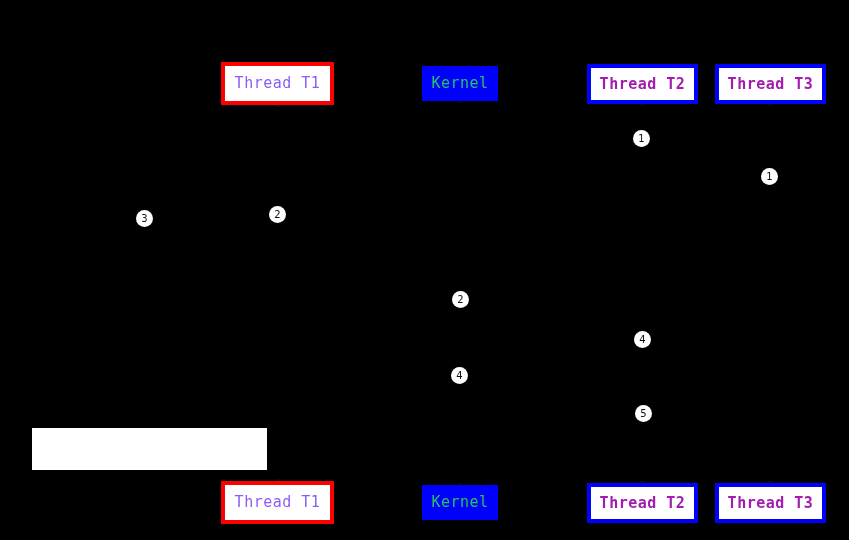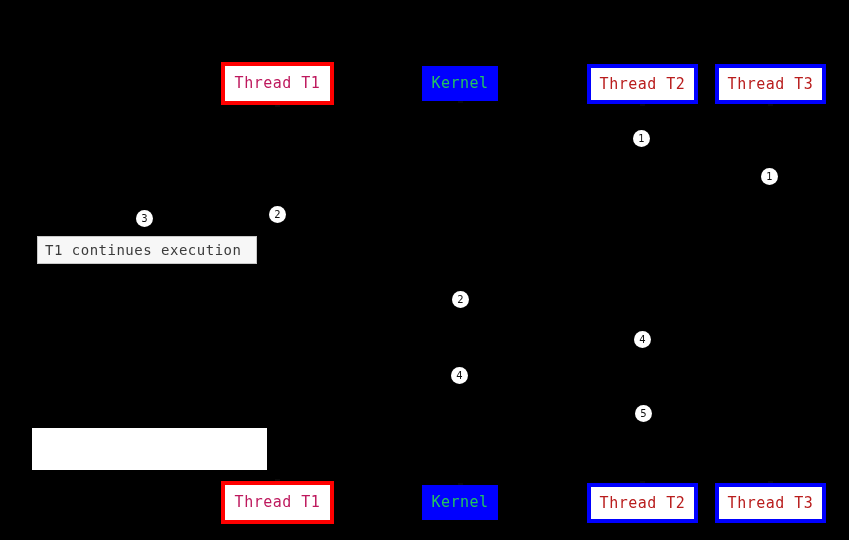--- a/index.html
+++ b/index.html
@@ -38,26 +38,27 @@
     justify-content: center;
     white-space: nowrap;
     font-family: "DejaVu Sans Mono", "Liberation Mono", monospace;
     font-size: 15px;
     letter-spacing: 0.5px;
     line-height: 1;
   }
   .participant.thread-red {
     background: #ffffff;
     border: 4px solid #ff0000;
-    color: #be185d;
+    color: #8b5cf6;
   }
   .participant.thread-blue {
     background: #ffffff;
     border: 4px solid #0000ff;
-    color: #b91c1c;
+    color: #a21caf;
+    font-weight: bold;
   }
   .participant.kernel-solid {
     background: #0000ff;
     border: 1px solid #0000ff;
     color: #22c55e;
   }
 
   
   .note-box {
     position: absolute;
@@ -112,21 +113,20 @@
     <div class="lifeline-notch" style="left: 768px; top: 102px;"></div>
     <div class="lifeline-notch" style="left: 768px; top: 481px;"></div>
     <div class="participant thread-red" style="left: 221px; top: 62px; width: 113px; height: 43px;">Thread T1</div>
     <div class="participant kernel-solid" style="left: 422px; top: 66px; width: 76px; height: 35px;">Kernel</div>
     <div class="participant thread-blue" style="left: 587px; top: 64px; width: 111px; height: 40px;">Thread T2</div>
     <div class="participant thread-blue" style="left: 715px; top: 64px; width: 111px; height: 40px;">Thread T3</div>
     <div class="participant thread-red" style="left: 221px; top: 481px; width: 113px; height: 43px;">Thread T1</div>
     <div class="participant kernel-solid" style="left: 422px; top: 485px; width: 76px; height: 35px;">Kernel</div>
     <div class="participant thread-blue" style="left: 587px; top: 483px; width: 111px; height: 40px;">Thread T2</div>
     <div class="participant thread-blue" style="left: 715px; top: 483px; width: 111px; height: 40px;">Thread T3</div>
-    <div class="note-box" style="left: 37px; top: 236px; width: 220px; height: 28px;">T1 continues execution</div>
     <div class="note-box blank" style="left: 32px; top: 428px; width: 235px; height: 42px;"></div>
     <div class="step-marker" style="left: 633px; top: 130px;">1</div>
     <div class="step-marker" style="left: 761px; top: 168px;">1</div>
     <div class="step-marker" style="left: 136px; top: 210px;">3</div>
     <div class="step-marker" style="left: 269px; top: 206px;">2</div>
     <div class="step-marker" style="left: 452px; top: 291px;">2</div>
     <div class="step-marker" style="left: 634px; top: 331px;">4</div>
     <div class="step-marker" style="left: 451px; top: 367px;">4</div>
     <div class="step-marker" style="left: 635px; top: 405px;">5</div>
   </div>

